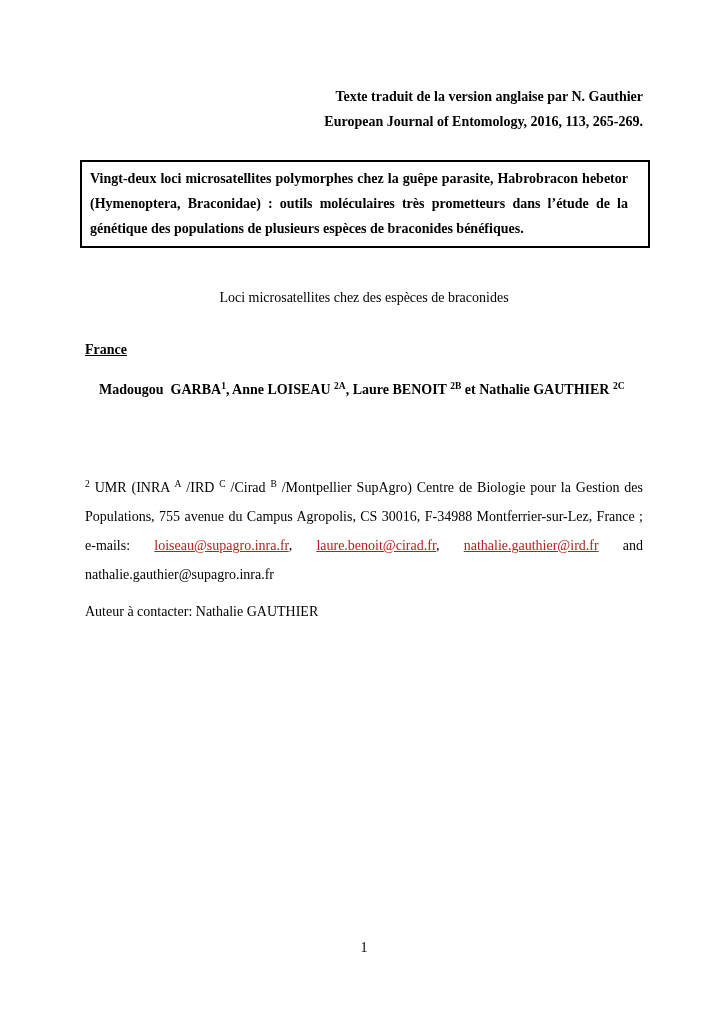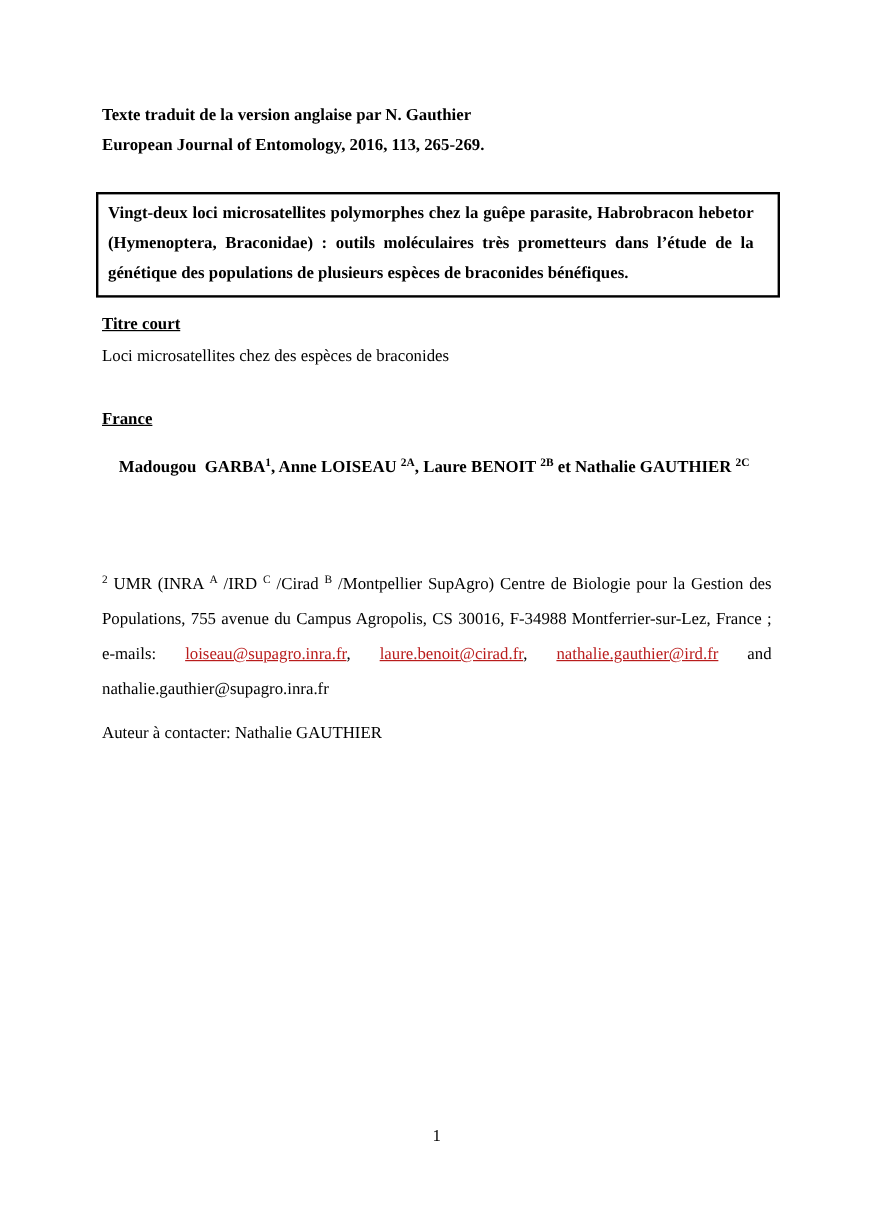--- a/index.html
+++ b/index.html
@@ -9,41 +9,41 @@
     background:#ffffff;
     color:#000000;
     font-family:"Liberation Serif", serif;
     font-size:14px;
     overflow:hidden;
   }
   .abs { position:absolute; left:85px; width:558px; }
 
   .header {
     top:84px;
-    text-align:left;
+    text-align:right;
     font-weight:bold;
     line-height:25px;
   }
 
   .title-box {
     left:80px; top:160px; width:570px;
     box-sizing:border-box;
     border:2px solid #000;
     padding:4px 20px 5px 8px;
     font-weight:bold;
     text-align:justify;
     line-height:25px;
   }
 
   .section-heading {
     font-weight:bold;
     text-decoration:underline;
   }
   .short-title-heading { top:263px; }
-  .short-title-text    { top:290px; }
+  .short-title-text    { top:290px;text-align:center; }
   .authors-heading     { top:342px; }
   .authors-line        { top:366px; white-space:pre-wrap;font-weight:bold; }
 
   .affil {
     text-align:justify;
     line-height:29px;
   }
   .affil-1 { top:402px; line-height:30px; }
   .affil-2 { top:473px; }
 
@@ -73,21 +73,20 @@
 
   <div class="abs header">
     <div>Texte traduit de la version anglaise par N. Gauthier</div>
     <div>European Journal of Entomology, 2016, 113, 265-269.</div>
   </div>
 
   <div class="abs title-box">
     <span>Vingt-deux loci microsatellites polymorphes chez la guêpe parasite, Habrobracon hebetor (Hymenoptera, Braconidae) : outils moléculaires très prometteurs dans l’étude de la génétique des populations de plusieurs espèces de braconides bénéfiques.</span>
   </div>
 
-  <div class="abs short-title-heading section-heading">Titre court</div>
   <div class="abs short-title-text">Loci microsatellites chez des espèces de braconides</div>
 
   <div class="abs authors-heading section-heading">France</div>
 
   <div class="abs authors-line">
     <span>Madougou  GARBA</span><span class="sup">1</span><span>, Anne LOISEAU </span><span class="sup">2A</span><span>, Laure BENOIT </span><span class="sup">2B</span><span> et Nathalie GAUTHIER </span><span class="sup">2C</span>
   </div>
 
 
   <div class="abs affil affil-2">

